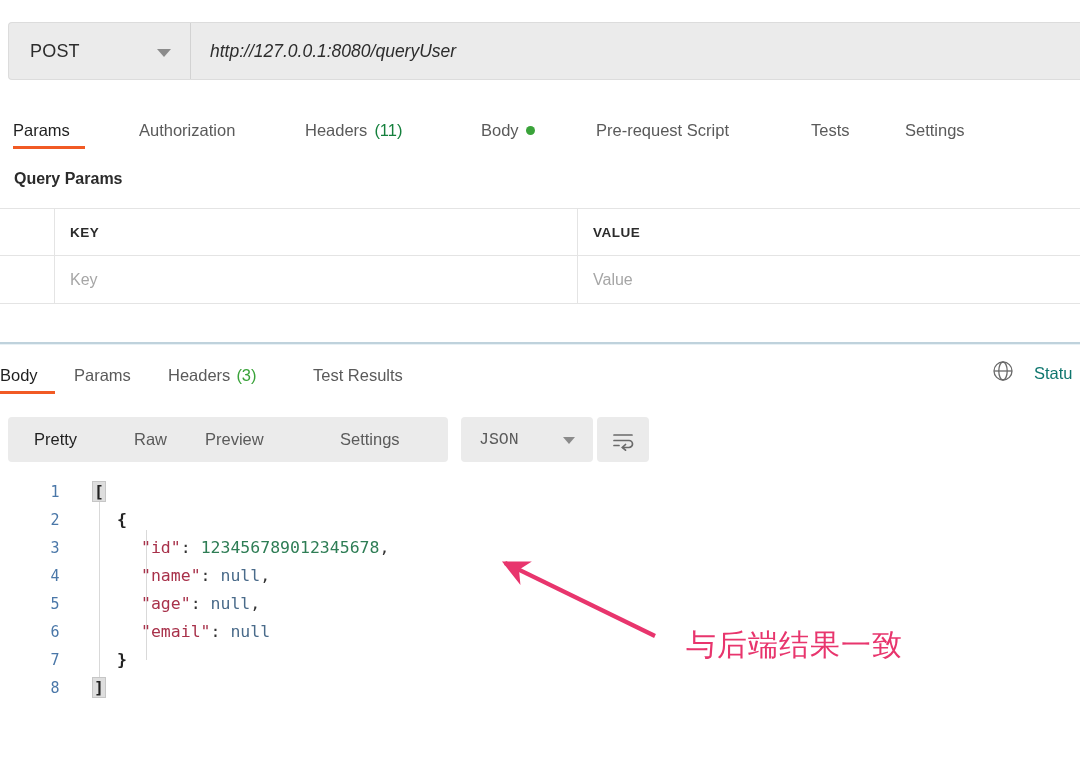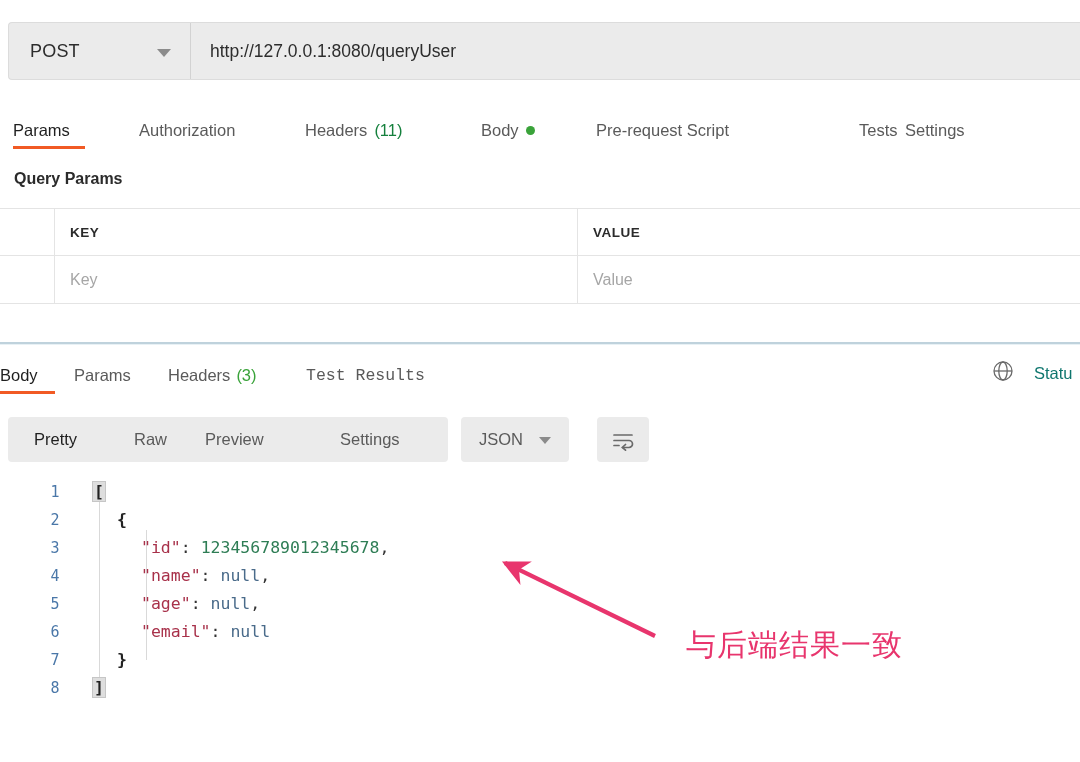--- a/index.html
+++ b/index.html
@@ -24,21 +24,21 @@
   .caret-down {
     position: absolute; right: 19px; top: 26px;
     width: 0; height: 0; border-left: 7px solid transparent;
     border-right: 7px solid transparent; border-top: 8px solid #8b8b8b;
   }
   .url-box {
     flex: 1; height: 58px; background: #ebebeb;
     border: 1px solid #dcdcdc; border-left: none;
     display: flex; align-items: center; padding-left: 19px;
   }
-  .url-text { font-size: 17.5px; color: #2d2d2d; }
+  .url-text { font-size: 17.5px; color: #2d2d2d; font-style: italic; }
 
   
   .req-tabs { position: absolute; left: 0; top: 108px; width: 1080px; height: 44px; }
   .rtab {
     position: absolute; top: 0; height: 44px;
     display: flex; align-items: center; gap: 7px;
     font-size: 16.5px; color: #5a5a5a; white-space: nowrap; cursor: pointer;
   }
   .rtab.active { color: #1f1f1f; }
   .rtab .count { color: #15803d; font-size: 16.5px; }
@@ -80,22 +80,22 @@
     position: absolute; left: 8px; top: 417px; width: 440px; height: 45px;
     background: #ebebeb; border-radius: 4px;
   }
   .seg-item {
     position: absolute; top: 0; height: 45px; display: flex; align-items: center;
     font-size: 16.5px; color: #5a5a5a; cursor: pointer;
   }
   .seg-item.active { color: #1f1f1f; }
 
   .fmt-box {
-    position: absolute; left: 461px; top: 417px; width: 108px; height: 45px;
-    background: #ebebeb; border-radius: 4px; display: flex; align-items: center; padding-left: 18px;
+    position: absolute; left: 461px; top: 417px; width: 132px; height: 45px;
+    background: #ebebeb; border-radius: 4px; display: flex; align-items: center; padding-left: 18px; font-family: Liberation Mono, monospace;
   }
   .fmt-label { font-size: 16.5px; color: #5a5a5a; }
   .fmt-caret {
     position: absolute; right: 18px; top: 20px; width: 6px; height: 6px;
     border-left: 6px solid transparent; border-right: 6px solid transparent; border-top: 7px solid #8b8b8b;
   }
   .wrap-box {
     position: absolute; left: 597px; top: 417px; width: 52px; height: 45px;
     background: #ebebeb; border-radius: 4px; display: flex; align-items: center; justify-content: center;
   }
@@ -156,21 +156,21 @@
         <span>Headers</span>
         <span class="count">(11)</span>
       </div>
       <div class="rtab" style="left: 481px;">
         <span>Body</span>
         <span class="dot"></span>
       </div>
       <div class="rtab" style="left: 596px;">
         <span>Pre-request Script</span>
       </div>
-      <div class="rtab" style="left: 859px;">
+      <div class="rtab" style="left: 811px;">
         <span>Tests</span>
       </div>
       <div class="rtab" style="left: 905px;">
         <span>Settings</span>
       </div>
     </div>
   <div class="tab-underline"></div>
 
   <div class="qp-title">Query Params</div>
   <div class="tbl">
@@ -201,21 +201,21 @@
       <div class="stab active" style="left: 0px;">
         <span>Body</span>
       </div>
       <div class="stab" style="left: 74px;">
         <span>Params</span>
       </div>
       <div class="stab" style="left: 168px;">
         <span>Headers</span>
         <span class="count">(3)</span>
       </div>
-      <div class="stab" style="left: 306px; font-family: Liberation Mono, monospace;">
+      <div class="stab" style="left: 313px;">
         <span>Test Results</span>
       </div>
     </div>
   <div class="res-underline"></div>
 
   <div class="globe-wrap">
     <span>
       <svg width="22" height="22" viewBox="0 0 22 22" fill="none" stroke="#6a6a6a" stroke-width="1.3">
         <circle cx="11" cy="11" r="9"></circle>
         <ellipse cx="11" cy="11" rx="4.2" ry="9"></ellipse>

